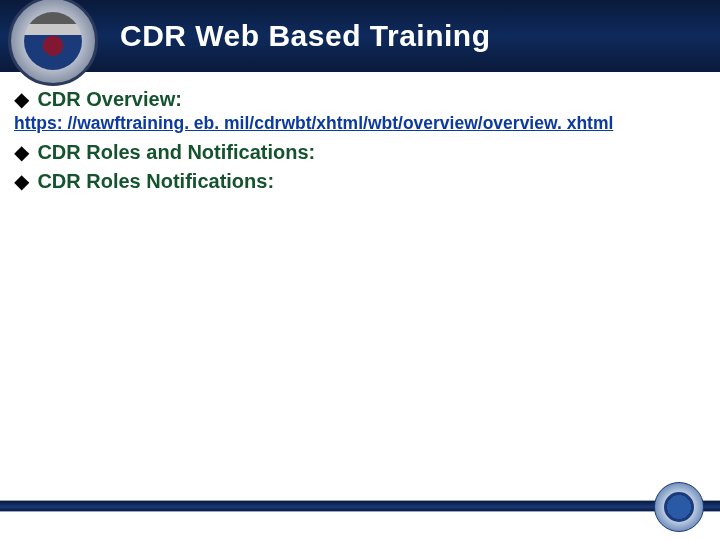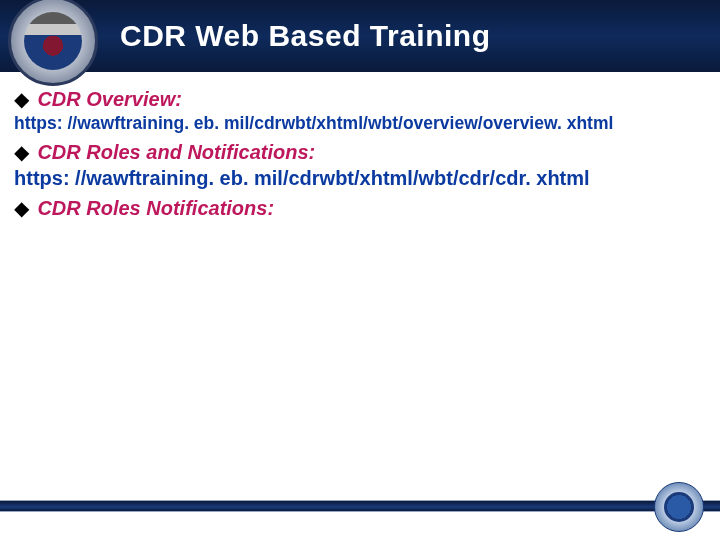--- a/index.html
+++ b/index.html
@@ -64,28 +64,28 @@
   }
   .bullet {
     font-size: 20px;
     color: #000;
     margin-right: 8px;
     line-height: 1;
   }
   .bullet-text {
     font-size: 20px;
     font-weight: 700;
-    color: #be185d;
-    font-style: italic;
+    color: #14532d;
   }
   .link {
     display: block;
     font-size: 17.5px;
     font-weight: 700;
     color: #0b3aa0;
+    text-decoration: underline;
     margin: 2px 0 2px 0;
     line-height: 1.25;
     word-break: break-all;
   }
   .link-lg {
     font-size: 20px;
   }
   .footer-band {
     position: absolute;
     bottom: 28px;
@@ -129,21 +129,20 @@
   <div class="bullet-row">
     <span class="bullet">◆</span>
     <span class="bullet-text">CDR Overview:</span>
   </div>
   <a class="link">https: //wawftraining. eb. mil/cdrwbt/xhtml/wbt/overview/overview. xhtml</a>
 
   <div class="bullet-row">
     <span class="bullet">◆</span>
     <span class="bullet-text">CDR Roles and Notifications:</span>
   </div>
-  <a class="link link-lg">https: //wawftraining. eb. mil/cdrwbt/xhtml/wbt/cdr/cdr. xhtml</a>
 
   <div class="bullet-row">
     <span class="bullet">◆</span>
     <span class="bullet-text">CDR Roles Notifications:</span>
   </div>
 
 </div>
 
 <div class="footer-band"></div>
 <div class="footer-seal">

